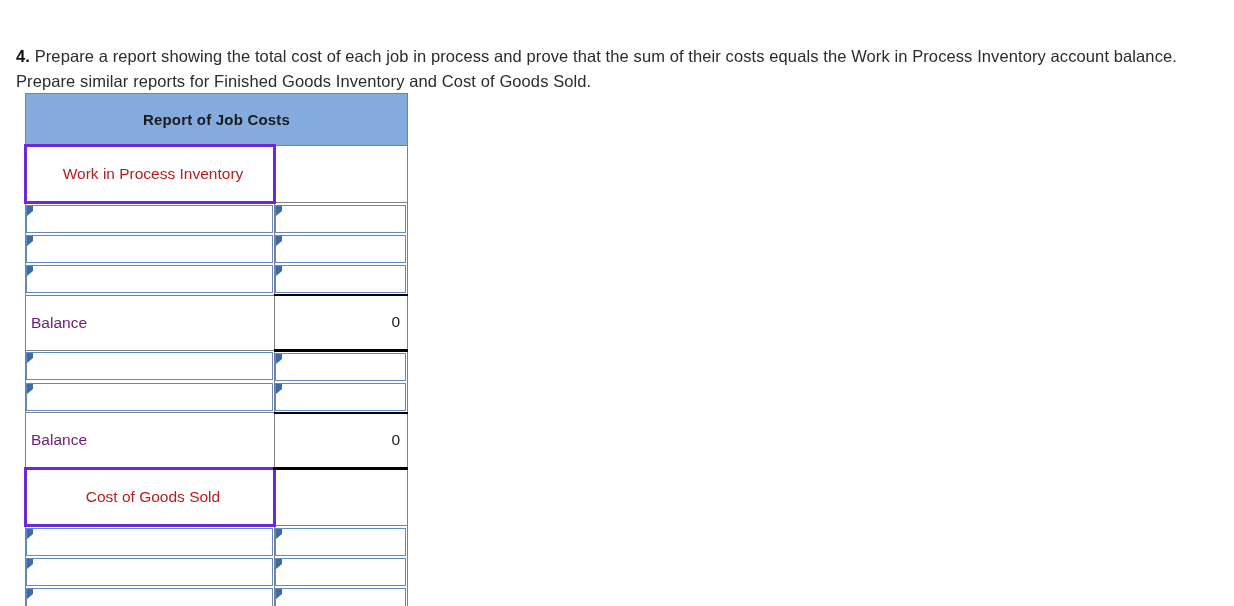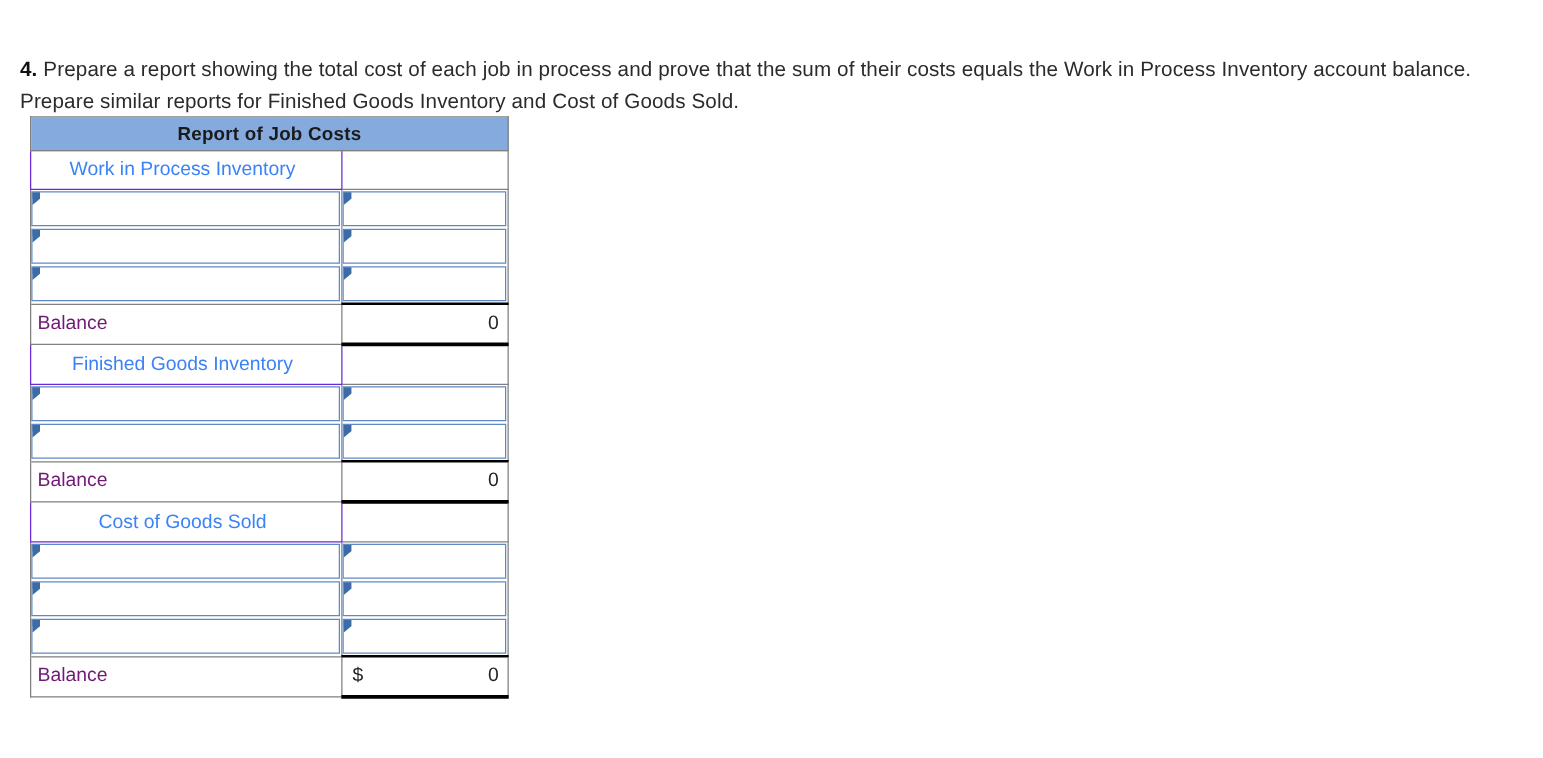--- a/index.html
+++ b/index.html
@@ -36,21 +36,21 @@
   .worksheet {
     position: absolute;
     left: 24px;
     top: 93px;
     width: 382px;
     border-collapse: collapse;
     table-layout: fixed;
     background: #ffffff;
   }
   .worksheet td {
-    padding: 0;
+    padding: 12px;
     margin: 0;
     vertical-align: middle;
   }
 
   col.c-label { width: 249px; }
   col.c-value { width: 133px; }
 
   
   .banner-row td {
     height: 26px;
@@ -59,24 +59,24 @@
     text-align: center;
     font-size: 15px;
     font-weight: bold;
     color: #1a1a1a;
     letter-spacing: 0.2px;
   }
 
   
   .section-row td.sec-label {
     height: 30px;
-    border: 1px solid #6d28d9;
+    border: 3px solid #6d28d9;
     text-align: center;
     font-size: 15.5px;
-    color: #3b82f6;
+    color: #b91c1c;
     padding-right: 6px;
   }
   .section-row td.sec-value {
     height: 30px;
     border: 1px solid #808080;
   }
 
   
   .input-row td {
     height: 30px;
@@ -220,24 +220,20 @@
   <tr class="balance-row">
     <td class="bal-label">Balance</td>
     <td class="bal-value">
       <div class="bal-inner">
         <span class="bal-cur"></span>
         <span class="bal-amt">0</span>
       </div>
     </td>
   </tr>
 
-  <tr class="section-row">
-    <td class="sec-label">Finished Goods Inventory</td>
-    <td class="sec-value"></td>
-  </tr>
 
   <tr class="input-row">
     <td>
       <div class="cellbox left">
         <span class="marker"></span>
         <span class="cell-input"></span>
       </div>
     </td>
     <td>
       <div class="cellbox right">

